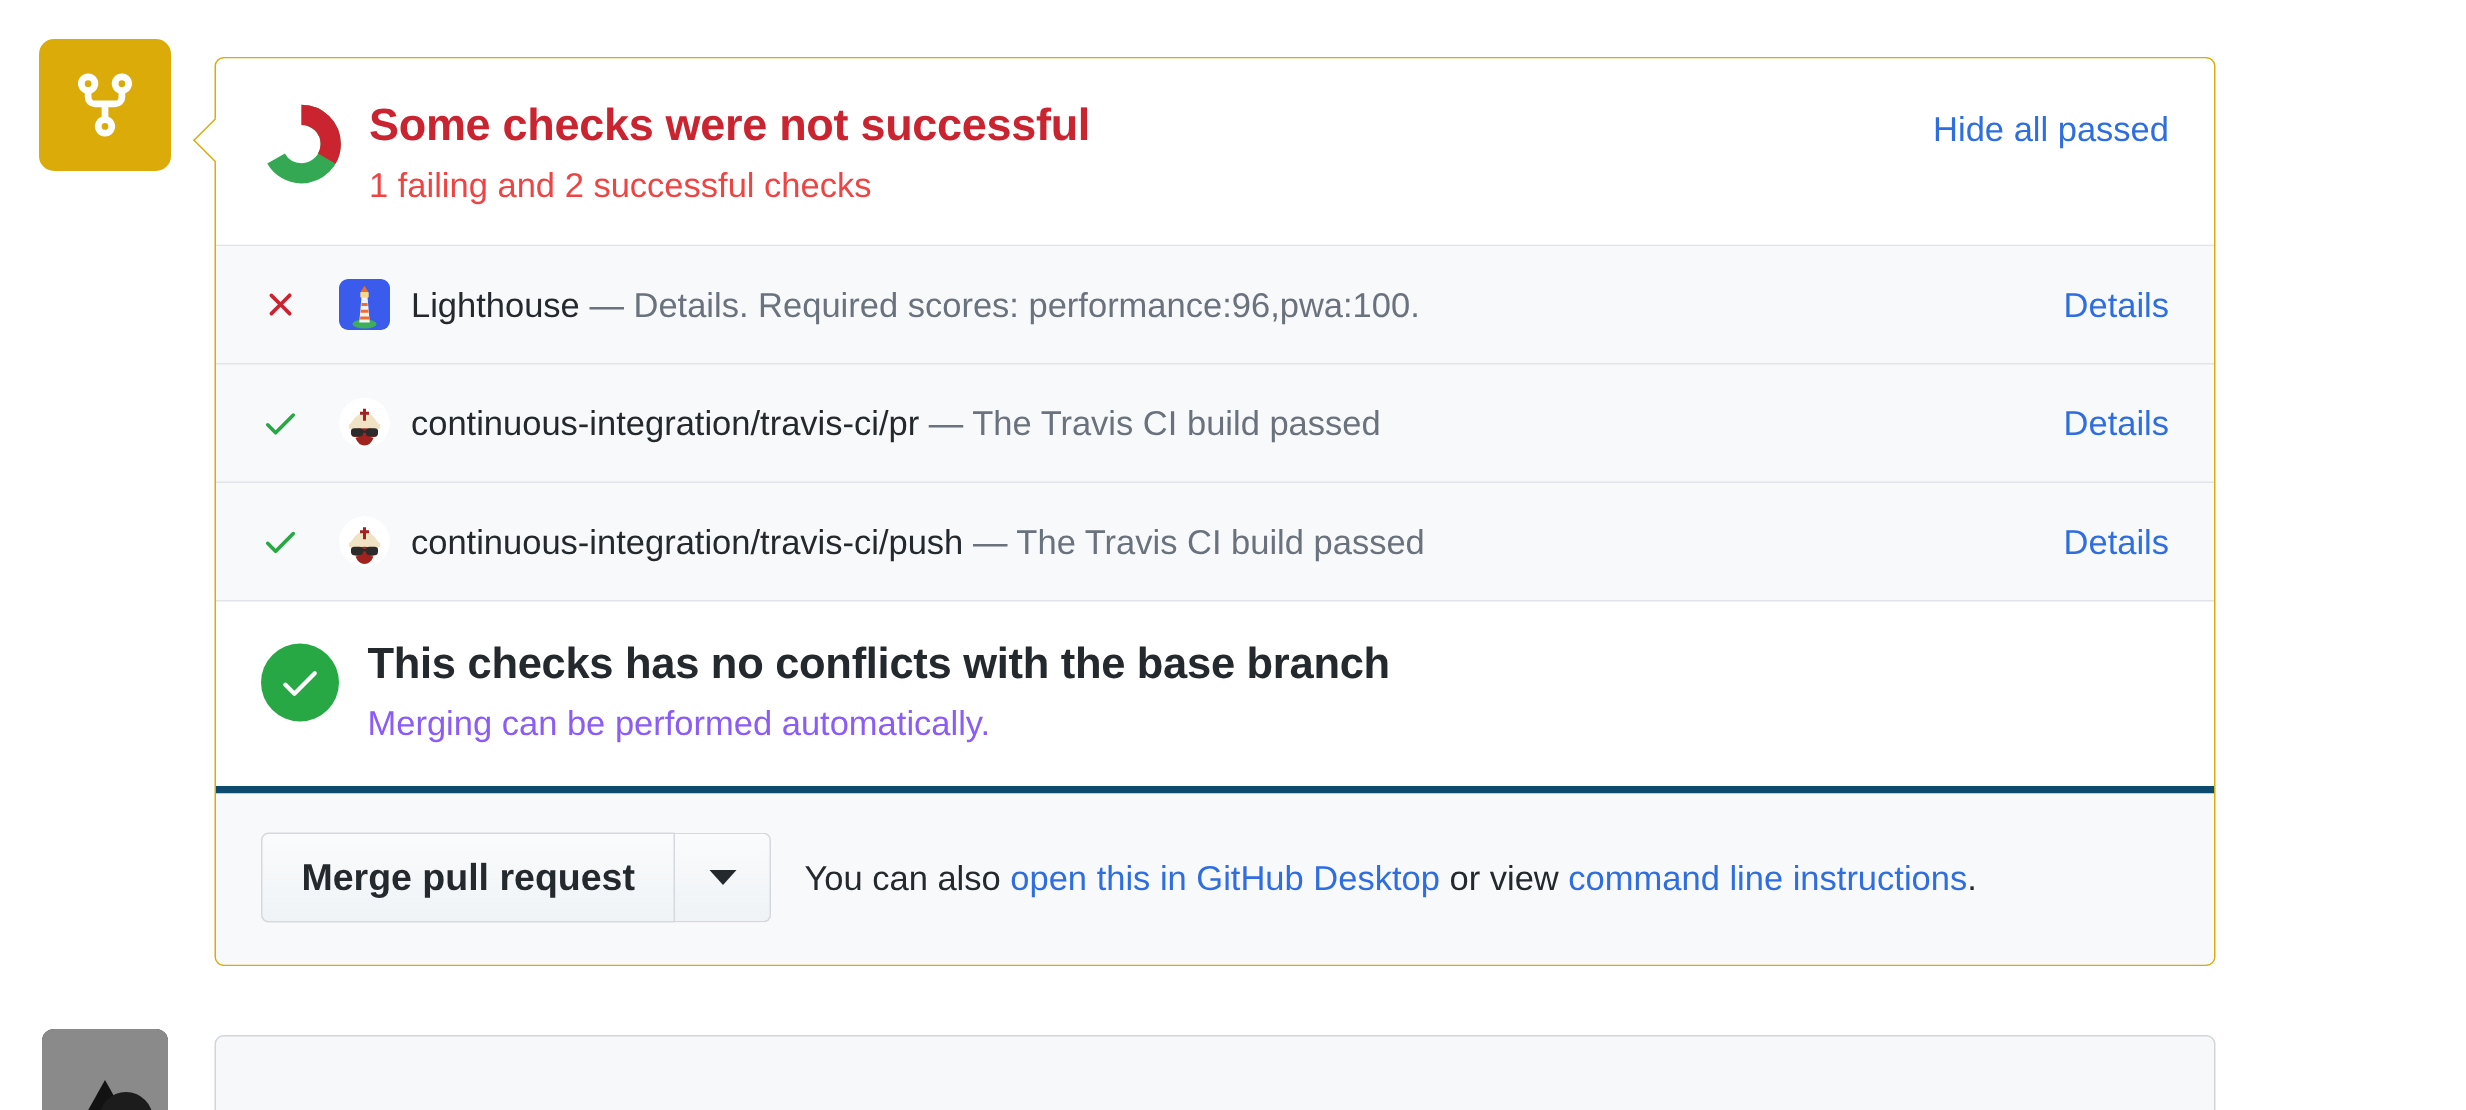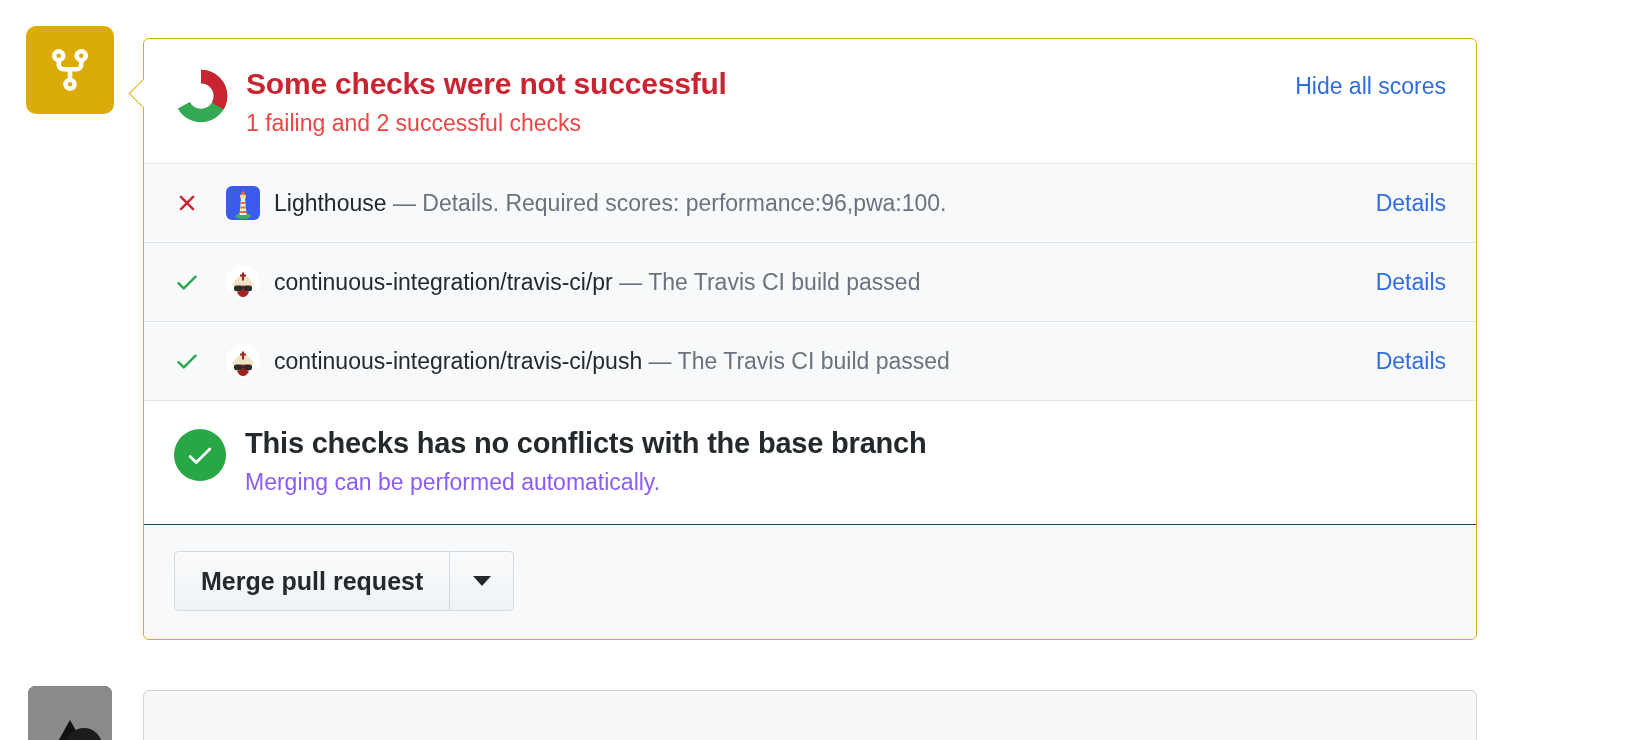--- a/index.html
+++ b/index.html
@@ -178,21 +178,21 @@
     font-size: 23px;
     color: #8b5cf6;
     margin-top: 9px;
   }
 
   
   .merge-actions {
     display: flex;
     align-items: center;
     padding: 26px 30px 28px 30px;
-    border-top: 1px solid #0c4a6e;
+    border-top: 5px solid #0c4a6e;
     background: #f8f9fb;
     border-radius: 0 0 6px 6px;
   }
   .btn-group {
     display: flex;
     align-items: stretch;
     flex: 0 0 auto;
   }
   .btn-merge {
     font-family: "Liberation Sans", sans-serif;
@@ -274,21 +274,21 @@
 
           <circle cx="18" cy="18" r="13" fill="none" stroke="#34a853" stroke-width="9" stroke-dasharray="54.45 27.23" transform="rotate(-90 18 18)"></circle>
 
           <circle cx="18" cy="18" r="13" fill="none" stroke="#cb2431" stroke-width="9" stroke-dasharray="27.23 54.45" transform="rotate(-90 18 18)"></circle>
         </svg>
       </span>
       <div class="header-text">
         <div class="header-title">Some checks were not successful</div>
         <div class="header-sub">1 failing and 2 successful checks</div>
       </div>
-      <div class="hide-all-checks">Hide all scores</div>
+      <div class="hide-all-checks">Hide all passed</div>
     </div>
 
     <div class="checks-list">
 
       <div class="check-row">
         <span class="check-icon">
           <svg width="26" height="26" viewBox="0 0 16 16" fill="#cb2431" aria-hidden="true">
             <path d="M3.72 3.72a.75.75 0 0 1 1.06 0L8 6.94l3.22-3.22a.75.75 0 1 1 1.06 1.06L9.06 8l3.22 3.22a.75.75 0 1 1-1.06 1.06L8 9.06l-3.22 3.22a.75.75 0 0 1-1.06-1.06L6.94 8 3.72 4.78a.75.75 0 0 1 0-1.06Z"></path>
           </svg>
         </span>
@@ -374,20 +374,21 @@
       </div>
     </div>
 
     <div class="merge-actions">
       <div class="btn-group">
         <button class="btn-merge">Merge pull request</button>
         <div class="btn-merge-caret">
           <span class="caret"></span>
         </div>
       </div>
+      <div class="merge-help"><span>You can also </span><a>open this in GitHub Desktop</a><span> or view </span><a>command line instructions</a><span>.</span></div>
     </div>
 
   </div>
 
   <div class="bottom-avatar">
     <svg width="84" height="84" viewBox="0 0 84 84" aria-hidden="true">
       <rect width="84" height="84" fill="#8a8a8a"></rect>
       <path d="M14 84 L42 34 L70 84 Z" fill="#121212"></path>
       <circle cx="56" cy="60" r="18" fill="#1c1c1c"></circle>
     </svg>

